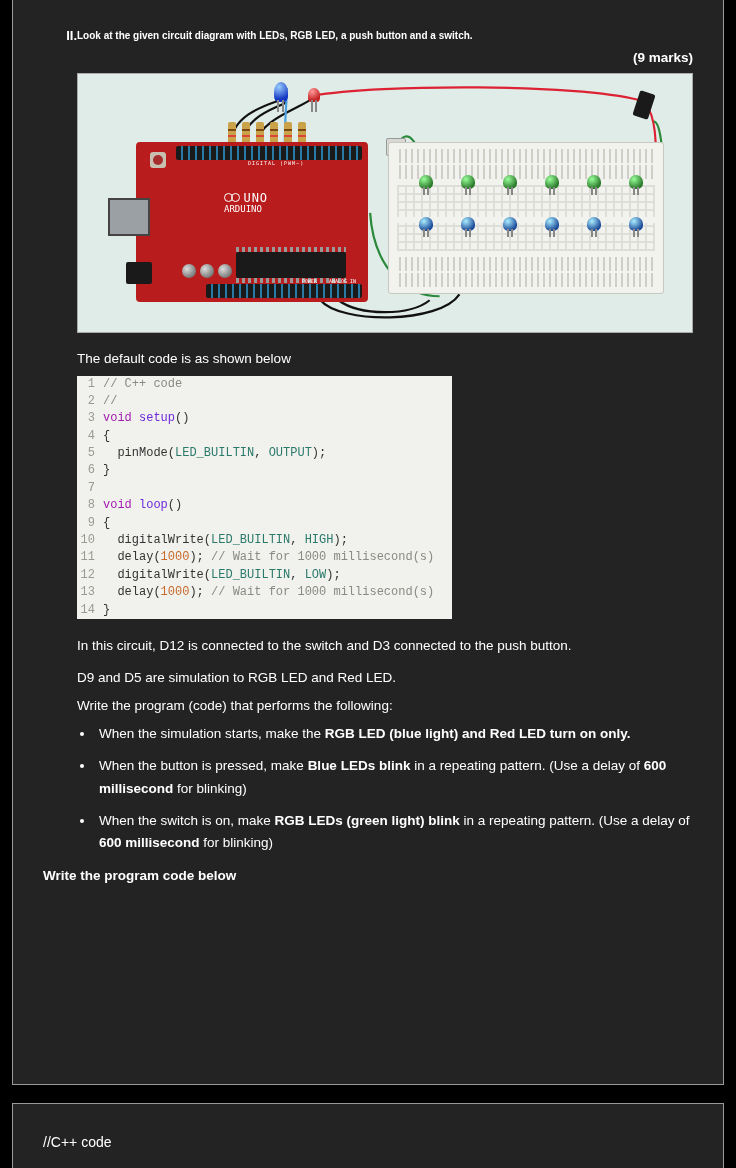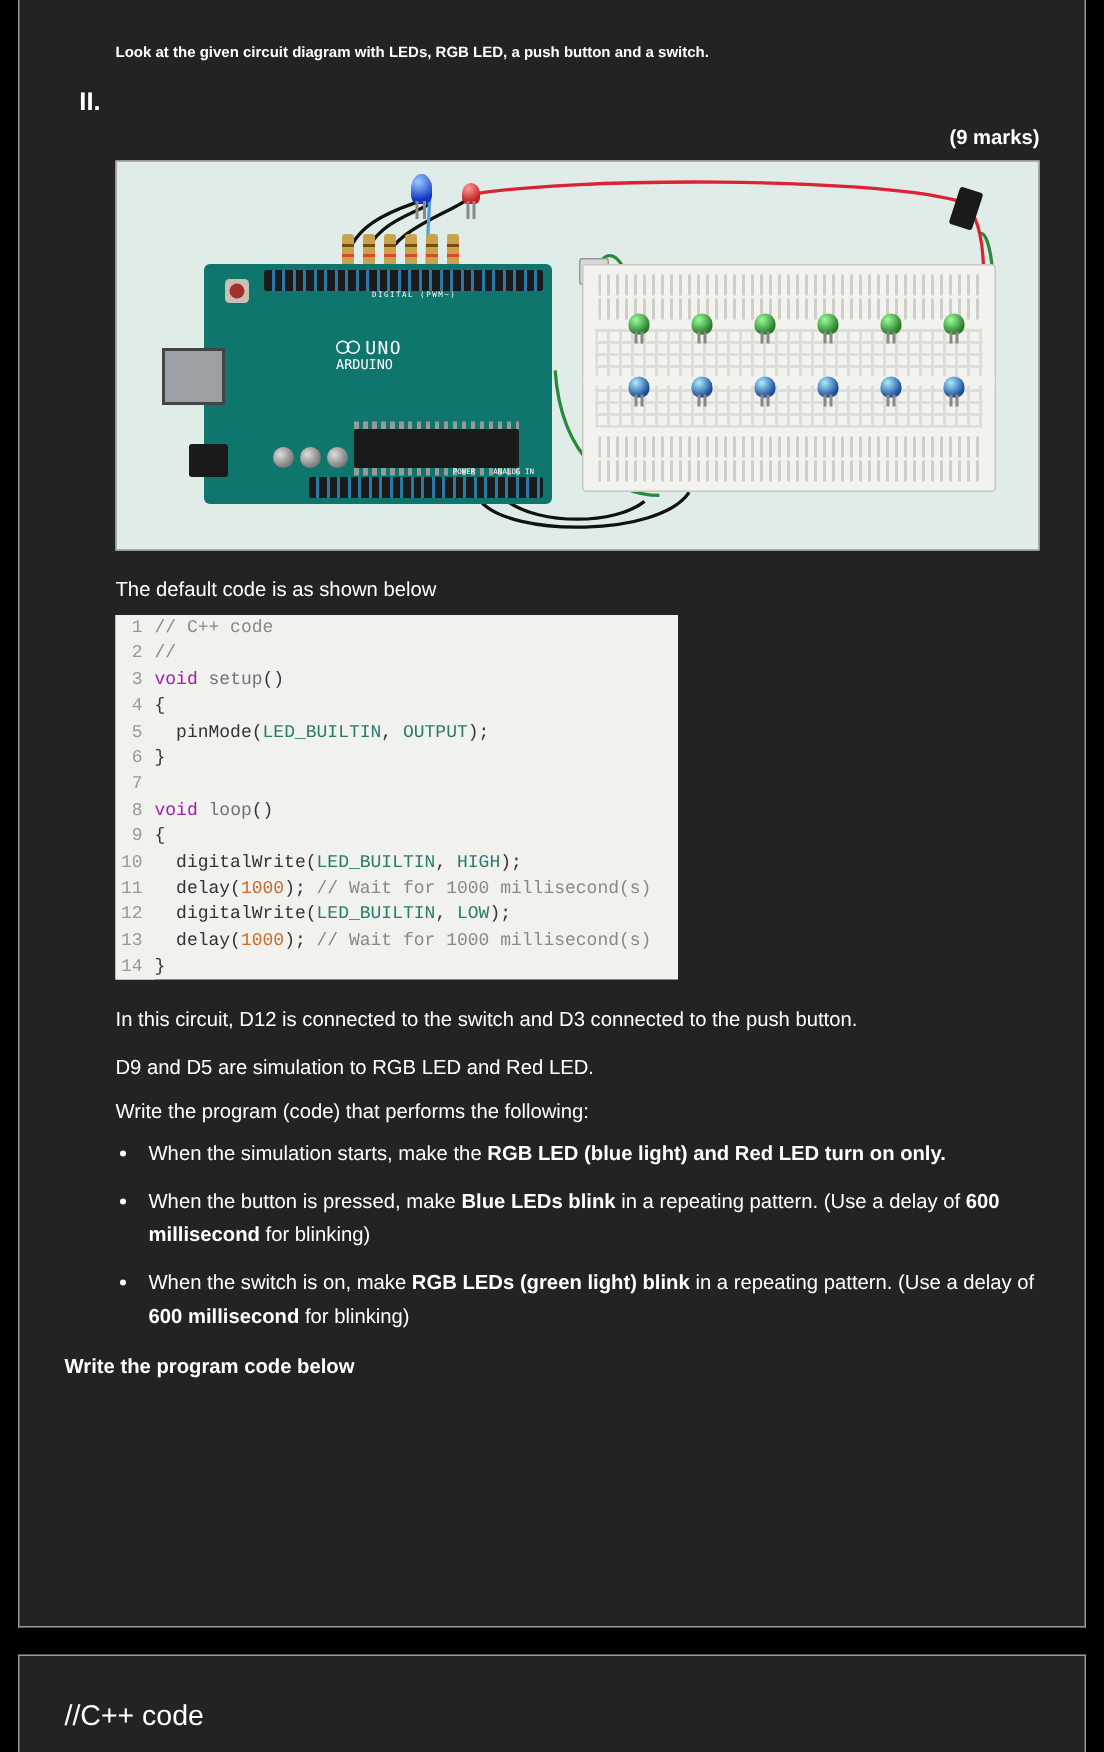--- a/index.html
+++ b/index.html
@@ -25,24 +25,23 @@
     padding: 28px 30px 20px 30px;
   }
   .q-header {
     display: flex;
     align-items: flex-start;
     margin-bottom: 4px;
   }
   .q-num {
     width: 34px;
     font-weight: bold;
-    font-size: 17px;
+    font-size: 13px;
     flex-shrink: 0;
-    text-align: center;
-    margin-top: 30px;
+    text-align: right;
   }
   .q-text {
     font-weight: bold;
     font-size: 10px;
     line-height: 1.55;
     flex: 1;
   }
   .marks {
     text-align: right;
     font-weight: bold;
@@ -60,21 +59,21 @@
     position: relative;
     overflow: hidden;
   }
   
   .arduino {
     position: absolute;
     left: 58px;
     top: 68px;
     width: 232px;
     height: 160px;
-    background: #0f766e;
+    background: #b91c1c;
     border-radius: 4px;
   }
   .ard-usb {
     position: absolute;
     left: -28px;
     top: 56px;
     width: 42px;
     height: 38px;
     background: #9aa0a3;
     border: 2px solid #444;
@@ -272,21 +271,21 @@
     width: 26px;
     text-align: right;
     padding-right: 8px;
     color: #9a9a94;
     user-select: none;
     background:#f1f1ee;
   }
   .code { white-space: pre; padding-right: 18px; }
   .c-comment { color: #8a8a84; }
   .c-type    { color: #a21caf; }
-  .c-func    { color: #737373; }
+  .c-func    { color: #6d28d9; }
   .c-const   { color: #2a7a6a; }
   .c-orange  { color: #c96a2a; }
 
   .para {
     font-size: 13.5px;
     line-height: 1.6;
     margin-bottom: 10px;
   }
   .para b, .subhead { font-weight: normal; }
   .subhead {
@@ -306,21 +305,21 @@
     margin: 14px 0 0 0;
   }
   .page2 {
     border: 1px solid #999;
     margin: 18px 12px 0 12px;
     background: #232323;
     padding: 30px 30px 0 30px;
     height: 70px;
   }
   .ans-code {
-    font-size: 19px;
+    font-size: 14px;
   }
 </style>
 </head>
 <body>
 
 <div class="page">
   <div class="content">
 
     <div class="q-header">
       <div class="q-num">II.</div>

